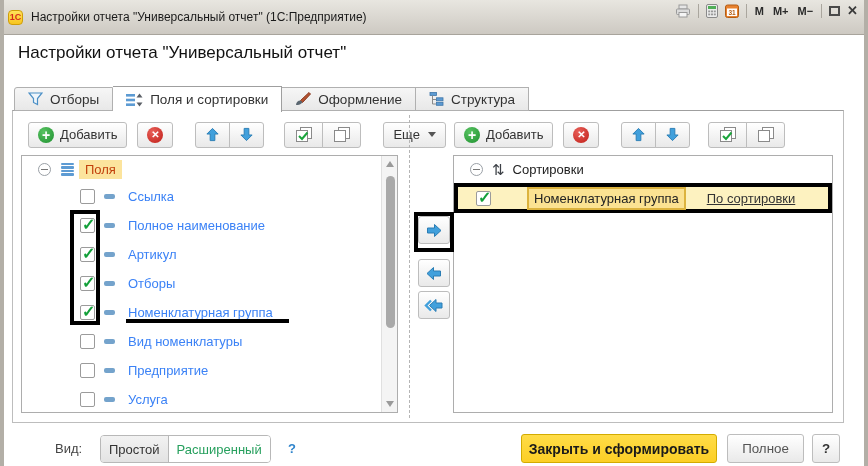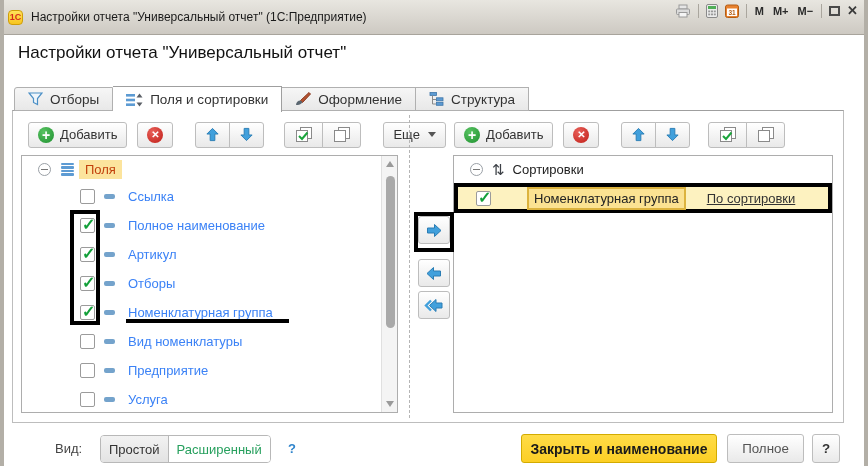--- a/index.html
+++ b/index.html
@@ -393,17 +393,17 @@
       <div class="anno anno-arrow"></div>
       <div class="anno-underline"></div>
     </div>
 
     <span class="footer-label">Вид:</span>
     <span class="seg">
       <span class="seg-btn seg-simple">Простой</span>
       <span class="seg-btn seg-ext">Расширенный</span>
     </span>
     <span class="help-link">?</span>
-    <button class="btn-yellow">Закрыть и наименование</button>
+    <button class="btn-yellow">Закрыть и сформировать</button>
     <button class="btn-close">Полное</button>
     <button class="btn-help">?</button>
   </div>
 </div>
 
 </body></html>

